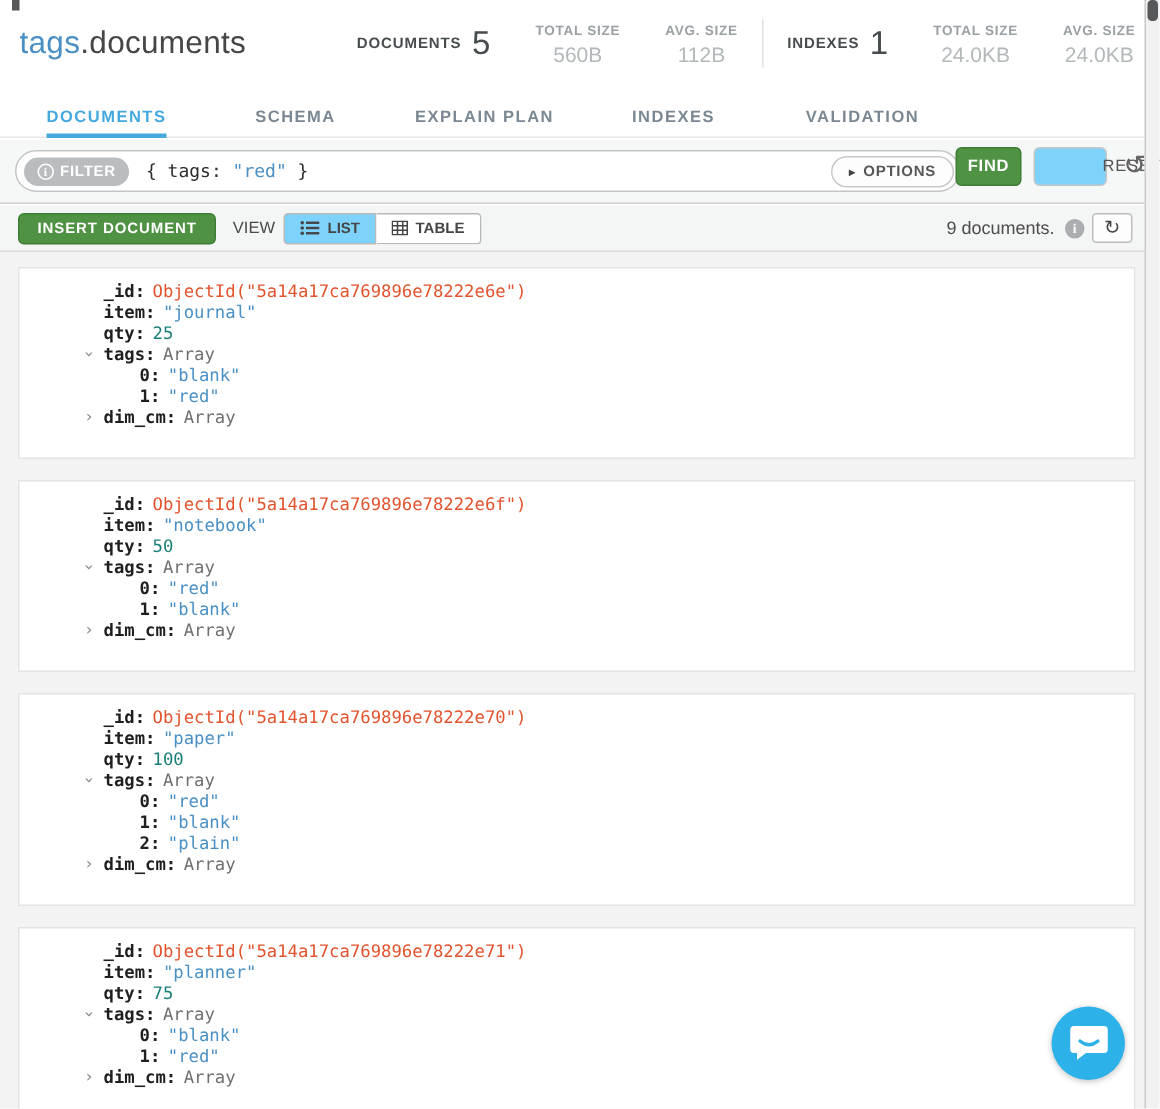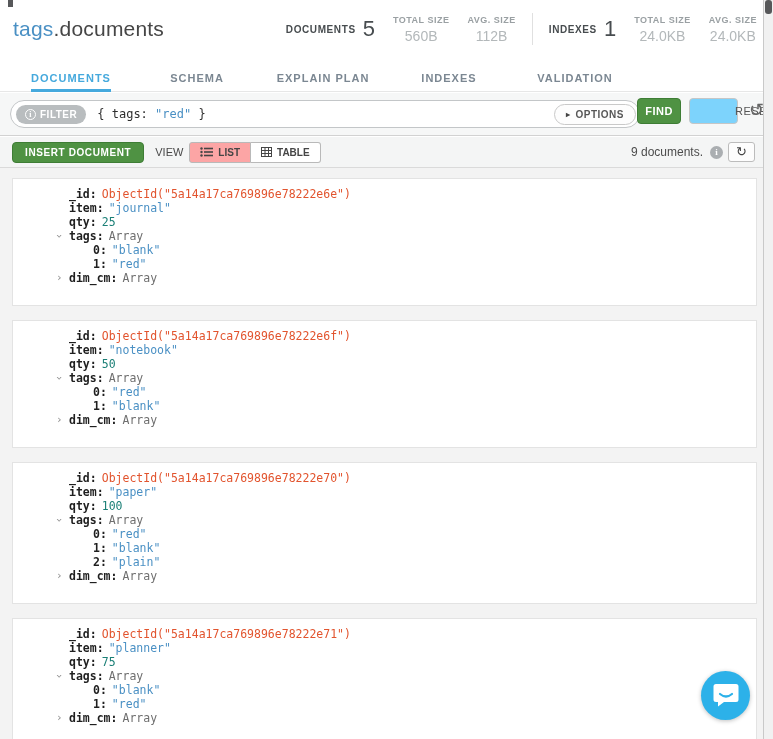--- a/index.html
+++ b/index.html
@@ -9,21 +9,21 @@
 
   
   .header { position:absolute; top:0; left:0; width:763px; height:58px; background:#fff;
             display:flex; align-items:center; justify-content:space-between; padding:0 6px 0 13px; }
   .ns { font-size:21px; color:#464646; letter-spacing:0.2px; }
   .ns .db { color:#4a90c4; }
   .stats { display:flex; align-items:center; }
   .stat-big { display:flex; align-items:center; }
   .stat-big .blabel { font-size:10px; font-weight:bold; color:#474c4f; letter-spacing:0.6px; }
   .stat-big .bval { font-size:22px; color:#474c4f; margin-left:7px; font-weight:400; }
-  .stat-sub { display:flex; flex-direction:column; align-items:center; margin-left:18px; }
+  .stat-sub { display:flex; flex-direction:column; align-items:center; margin-left:30px; }
   .stat-sub .slabel { font-size:9px; font-weight:bold; color:#9aa0a3; letter-spacing:0.5px; }
   .stat-sub .sval { font-size:14px; color:#b3b8ba; margin-top:3px; }
   .stat-divider { width:1px; height:32px; background:#e0e0e0; margin:0 16px; }
 
   
   .tabbar { position:absolute; top:58px; left:0; width:763px; height:34px; background:#fff;
             border-bottom:1px solid #e7e7e7; display:flex; padding-left:8px; }
   .tab { width:126px; height:34px; display:flex; align-items:flex-end; justify-content:center;
          font-size:11px; font-weight:bold; letter-spacing:1px; color:#7b8792; cursor:pointer; }
   .tab .tlabel { padding-bottom:8px; }
@@ -58,21 +58,21 @@
                border-bottom:1px solid #dadada; display:flex; align-items:center; padding:0 8px 0 12px; }
   .insert-btn { height:21px; background:#4f9243; border:1px solid #3e7d35; border-radius:4px; color:#fff;
                 font-size:10px; font-weight:bold; letter-spacing:0.6px; padding:0 12px; cursor:pointer;
                 font-family:"Liberation Sans", sans-serif; }
   .view-label { font-size:11px; color:#484848; margin-left:11px; }
   .seg { display:flex; margin-left:6px; }
   .seg-btn { height:21px; display:flex; align-items:center; gap:5px; padding:0 10px; border:1px solid #b9b9b9;
              font-size:10px; font-weight:bold; color:#454545; background:#fff; cursor:pointer; }
   .seg-btn.first { border-radius:3px 0 0 3px; }
   .seg-btn.last { border-radius:0 3px 3px 0; border-left:none; }
-  .seg-btn.active { background:#fca5a5; }
+  .seg-btn.active { background:#7dd3fc; }
   .right-group { margin-left:auto; display:flex; align-items:center; }
   .doc-count { font-size:12px; color:#4c4c4c; }
   .info-icon { width:13px; height:13px; border-radius:50%; background:#aaaeb1; color:#fff; font-size:9px;
                line-height:13px; text-align:center; font-weight:bold; font-family:"Liberation Serif", serif; margin-left:7px; }
   .refresh-btn { width:27px; height:20px; border:1px solid #bcbcbc; border-radius:3px; background:#fdfdfd;
                  margin-left:5px; color:#444; font-size:13px; line-height:18px; text-align:center; cursor:pointer; }
 
   
   .doc-area { position:absolute; top:168px; left:0; width:763px; height:571px; background:#f3f3f3;
               padding:10px 0 0 12px; }

